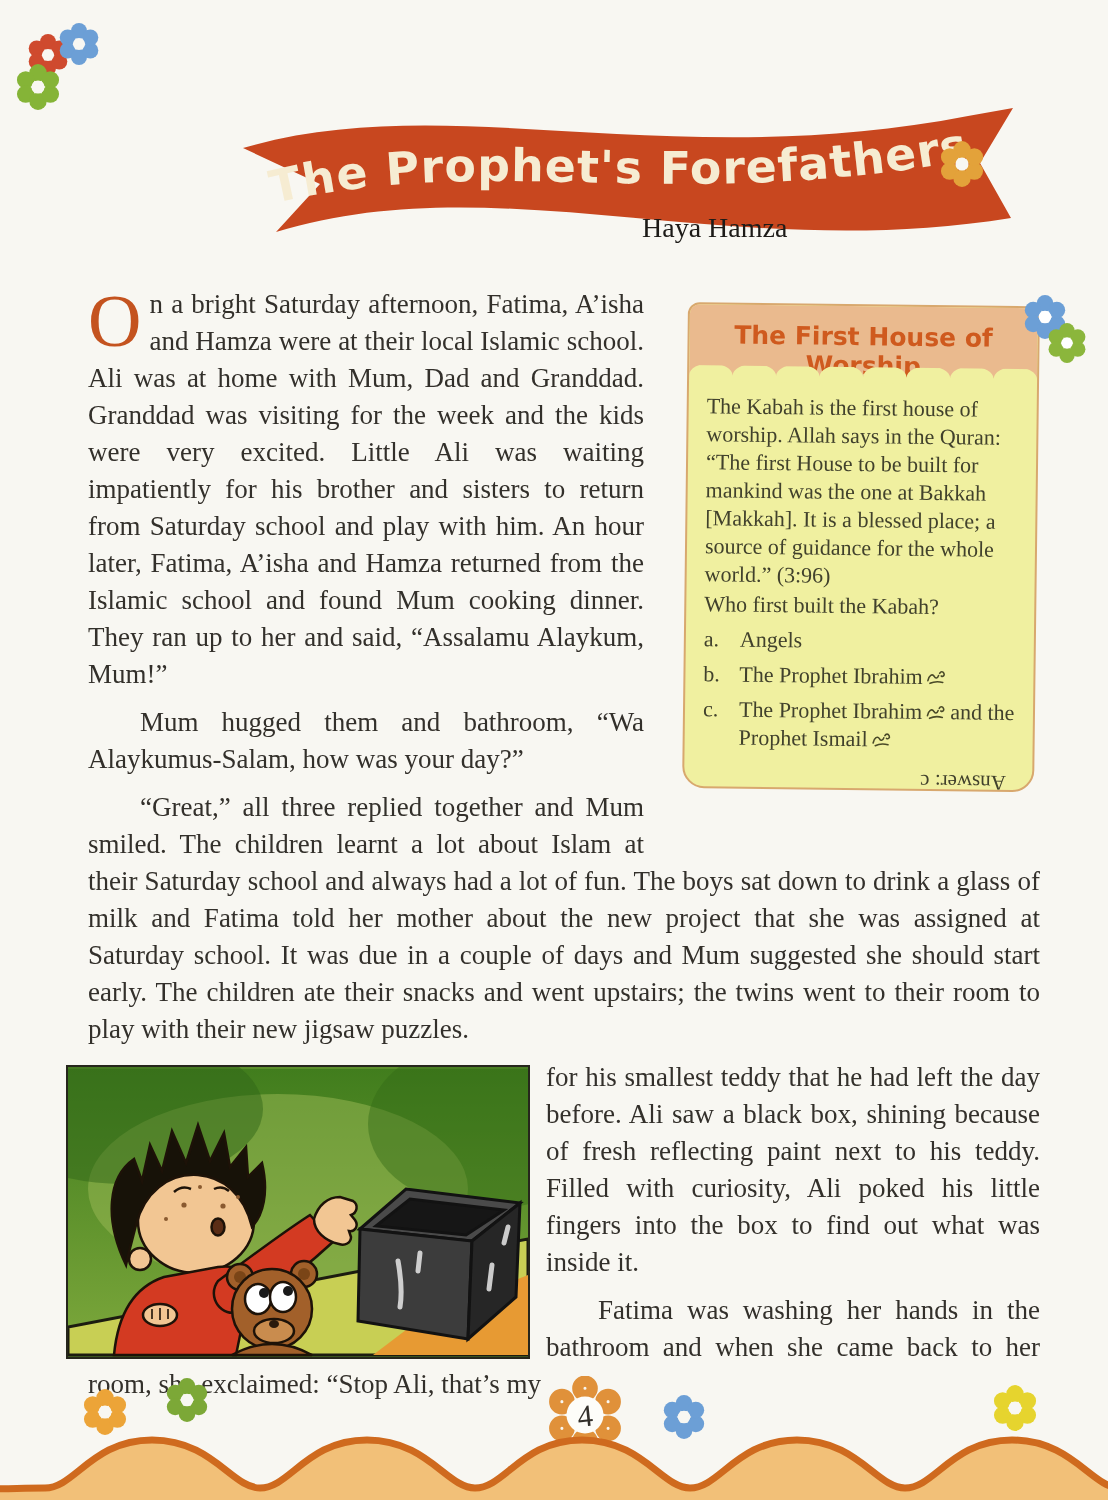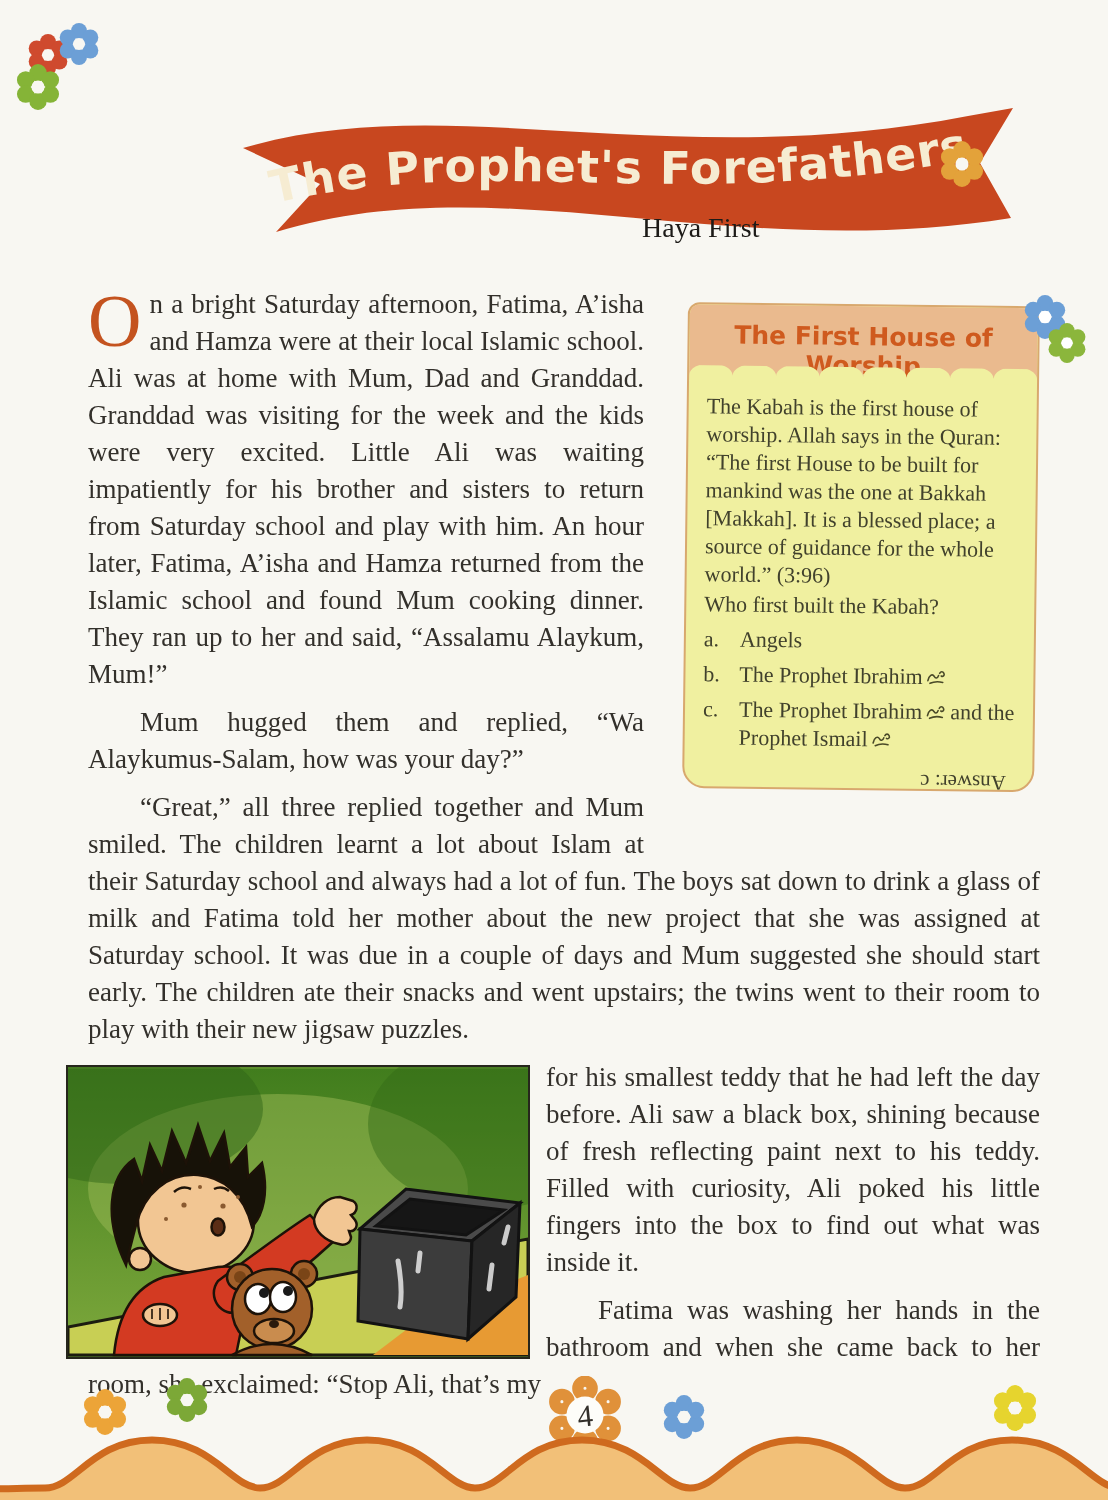--- a/index.html
+++ b/index.html
@@ -166,21 +166,21 @@
         <circle cx="22" cy="9" r="8"></circle>
         <circle cx="10.7" cy="15.5" r="8"></circle>
         <circle cx="10.7" cy="28.5" r="8"></circle>
         <circle cx="22" cy="35" r="8"></circle>
         <circle cx="33.3" cy="28.5" r="8"></circle>
         <circle cx="33.3" cy="15.5" r="8"></circle>
       </g>
       <circle cx="22" cy="22" r="6" fill="#f8f7f2"></circle>
   </svg>
 
-  <div class="author">Haya First</div>
+  <div class="author">Haya Hamza</div>
 
   <svg class="flower" style="left:1022px;top:294px;z-index:5" width="46" height="46" viewBox="0 0 44 44">
     <g fill="#6c9fd6">
         <circle cx="22" cy="9" r="8"></circle>
         <circle cx="10.7" cy="15.5" r="8"></circle>
         <circle cx="10.7" cy="28.5" r="8"></circle>
         <circle cx="22" cy="35" r="8"></circle>
         <circle cx="33.3" cy="28.5" r="8"></circle>
         <circle cx="33.3" cy="15.5" r="8"></circle>
       </g>
@@ -242,21 +242,21 @@
               </svg></span>
         </div>
 
         <div class="sb-answer">
           <span>Answer: c</span>
         </div>
       </div>
     </aside>
 
     <p><span class="dropcap">O</span><span>n a bright Saturday afternoon, Fatima, A’isha and Hamza were at their local Islamic school. Ali was at home with Mum, Dad and Granddad. Granddad was visiting for the week and the kids were very excited. Little Ali was waiting impatiently for his brother and sisters to return from Saturday school and play with him. An hour later, Fatima, A’isha and Hamza returned from the Islamic school and found Mum cooking dinner. They ran up to her and said, “Assalamu Alaykum, Mum!”</span></p>
-    <p class="indent">Mum hugged them and replied, “Wa Alaykumus-Salam, how was your day?”</p>
+    <p class="indent">Mum hugged them and bathroom, “Wa Alaykumus-Salam, how was your day?”</p>
     <p class="indent">“Great,” all three replied together and Mum smiled. The children learnt a lot about Islam at their Saturday school and always had a lot of fun. The boys sat down to drink a glass of milk and Fatima told her mother about the new project that she was assigned at Saturday school. It was due in a couple of days and Mum suggested she should start early. The children ate their snacks and went upstairs; the twins went to their room to play with their new jigsaw puzzles.</p>
 
     <span class="illu">
       <svg viewBox="0 0 460 286">
         <defs>
           <linearGradient id="bgg" x1="0" y1="0" x2="0" y2="1">
             <stop offset="0" stop-color="#417d1d"></stop>
               <stop offset="1" stop-color="#7da83c"></stop>
           </linearGradient>
         </defs>

